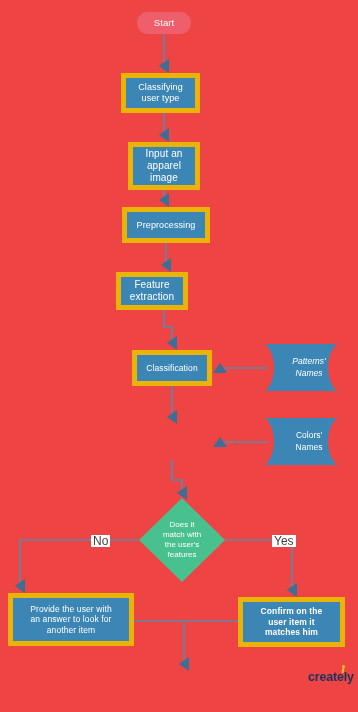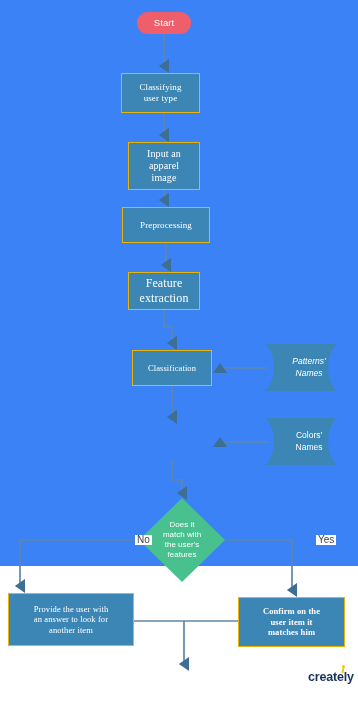--- a/index.html
+++ b/index.html
@@ -10,43 +10,42 @@
   }
   body {
     width: 358px; height: 712px;
     font-family: "Liberation Sans", sans-serif;
     overflow: hidden;
     position: relative;
   }
   #canvas {
     position: relative;
     width: 358px;
-    height: 566px;
-    background: #3b82f6;
+    height: 712px;
+    background: #ef4444;
   }
   #edges {
     position: absolute;
     left: 0; top: 0;
     width: 358px; height: 712px;
     pointer-events: none;
   }
   .node {
     position: absolute;
     display: flex;
     align-items: center;
     justify-content: center;
     text-align: center;
     color: #ffffff;
     line-height: 1.22;
     letter-spacing: 0.1px;
   }
   .proc {
     background: #3b86b5;
-    border: 1px solid #eab308;
-    font-family: Liberation Serif, serif;
+    border: 5px solid #eab308;
   }
   .term {
     background: #ef5f6b;
     border-radius: 999px;
     font-size: 9.5px;
   }
   .decision-wrap {
     position: absolute;
   }
   .decision-label {
@@ -75,25 +74,24 @@
     text-align: center;
     color: #ffffff;
     font-size: 8.5px;
     line-height: 1.3;
     padding-left: 12px;
     padding-right: 10px;
   }
   .edge-label {
     position: absolute;
     color: #3f3f3f;
-    font-size: 10px;
+    font-size: 12px;
     background: #ffffff;
     padding: 0 2px;
     line-height: 1;
-    margin-left: 44px;
   }
   .logo {
     position: absolute;
     color: #18335c;
     font-size: 12.5px;
     font-weight: bold;
     letter-spacing: -0.2px;
     margin-left: 22px;
   }
   .logo .dot {
@@ -168,21 +166,21 @@
   <div class="node proc" style="left:128px; top:142px; width:72px; height:48px; font-size:10px; white-space:pre-line;">
     <span>Input an
 apparel
 image</span>
   </div>
 
   <div class="node proc" style="left:122px; top:207px; width:88px; height:36px; font-size:9px; white-space:pre-line;">
     <span>Preprocessing</span>
   </div>
 
-  <div class="node proc" style="left:128px; top:272px; width:72px; height:38px; font-size:12px; white-space:pre-line;">
+  <div class="node proc" style="left:116px; top:272px; width:72px; height:38px; font-size:10px; white-space:pre-line;">
     <span>Feature
 extraction</span>
   </div>
 
   <div class="node proc" style="left:132px; top:350px; width:80px; height:36px; font-size:8.5px; white-space:pre-line;">
     <span>Classification</span>
   </div>
 
 
   <div class="data-wrap" style="left:263px; top:340px; width:90px; height:55px;">

